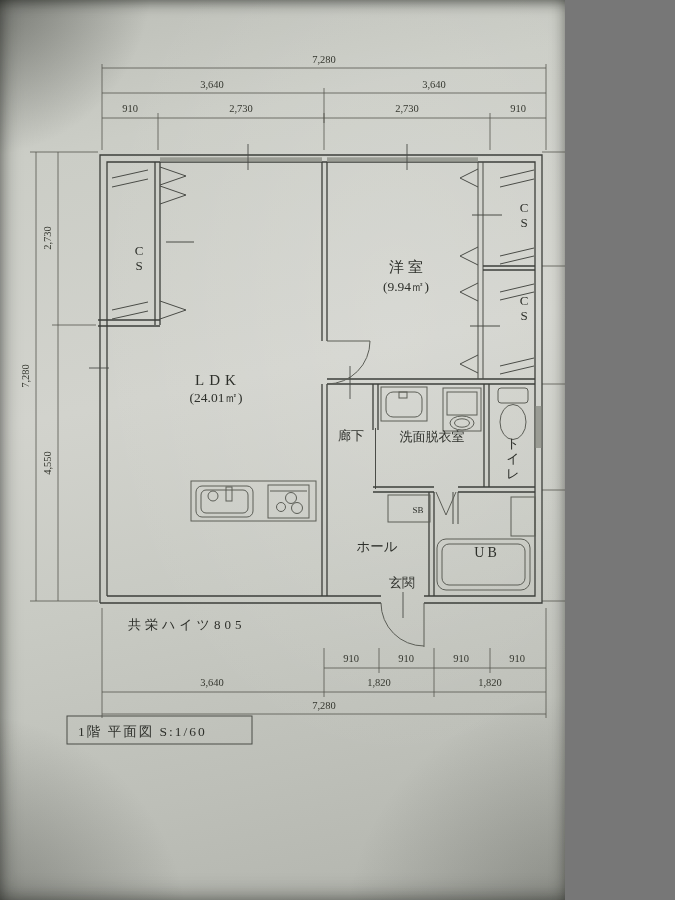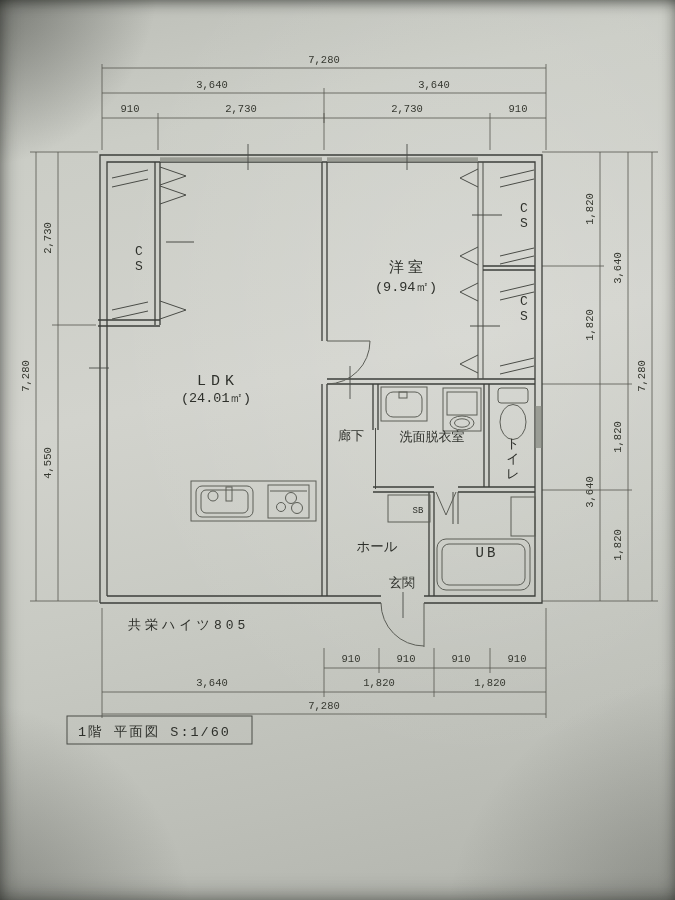--- a/index.html
+++ b/index.html
@@ -1,29 +1,29 @@
 <!DOCTYPE html>
 <html><head>
 <meta charset="utf-8">
 <style>
   html,body{margin:0;padding:0;background:#777;}
   .photo{
-    position:relative;width:675px;height:900px;overflow:hidden;
+    position:relative;width:565px;height:900px;overflow:hidden;
     background:
       radial-gradient(circle at -4% -2%, rgba(25,27,23,.50), rgba(25,27,23,0) 16%),
       radial-gradient(circle at -6% 104%, rgba(25,27,23,.38), rgba(25,27,23,0) 20%),
       radial-gradient(circle at 104% 104%, rgba(25,27,23,.30), rgba(25,27,23,0) 22%),
       radial-gradient(ellipse at 70% 35%, rgba(255,255,255,.14), rgba(255,255,255,0) 55%),
       linear-gradient(168deg,#bcbeb7 0%,#cbcdc6 16%,#d2d3cd 42%,#c8cac3 62%,#bdbfb8 82%,#b2b4ad 100%);
     box-shadow:
       inset 0 10px 14px -8px rgba(20,22,18,.55),
       inset 12px 0 20px -12px rgba(20,22,18,.55),
       inset -9px 0 16px -10px rgba(20,22,18,.38),
       inset 0 -14px 22px -12px rgba(20,22,18,.45);
-    font-family:Liberation Mono, monospace;
+    font-family:Liberation Serif, serif;
   }
   svg text{fill:#2e302b;}
   .dimtxt{font-size:10.5px;fill:#35372f;}
   .roomtxt{font-size:13px;}
   .wall{stroke:#3d3f3b;stroke-width:1.3;fill:none;}
   .wall-thin{stroke:#4a4c47;stroke-width:1;fill:none;}
   .dim{stroke:#55574f;stroke-width:.8;fill:none;}
   .fix{stroke:#5c5e57;stroke-width:1;fill:none;}
   .mark{stroke:#4a4c47;stroke-width:.9;fill:none;}
   .winband{fill:#90938b;opacity:.85;}

